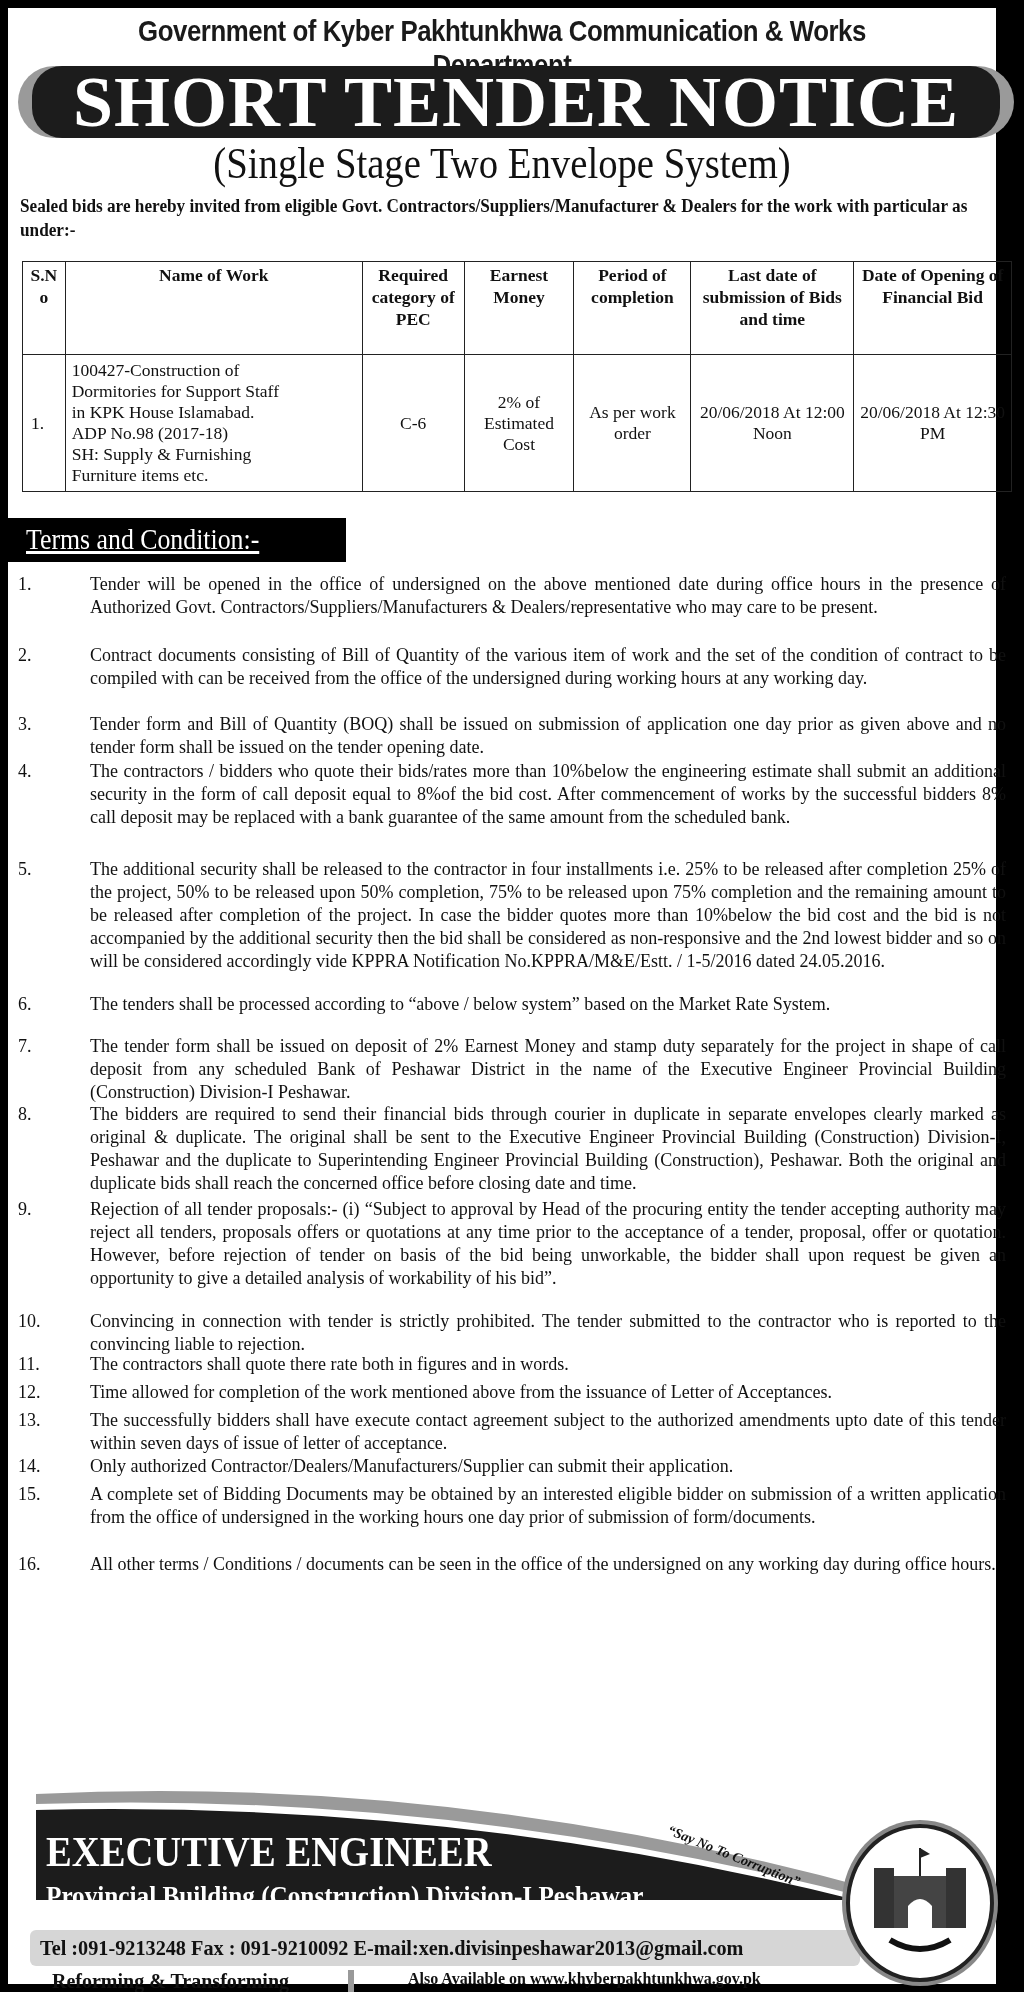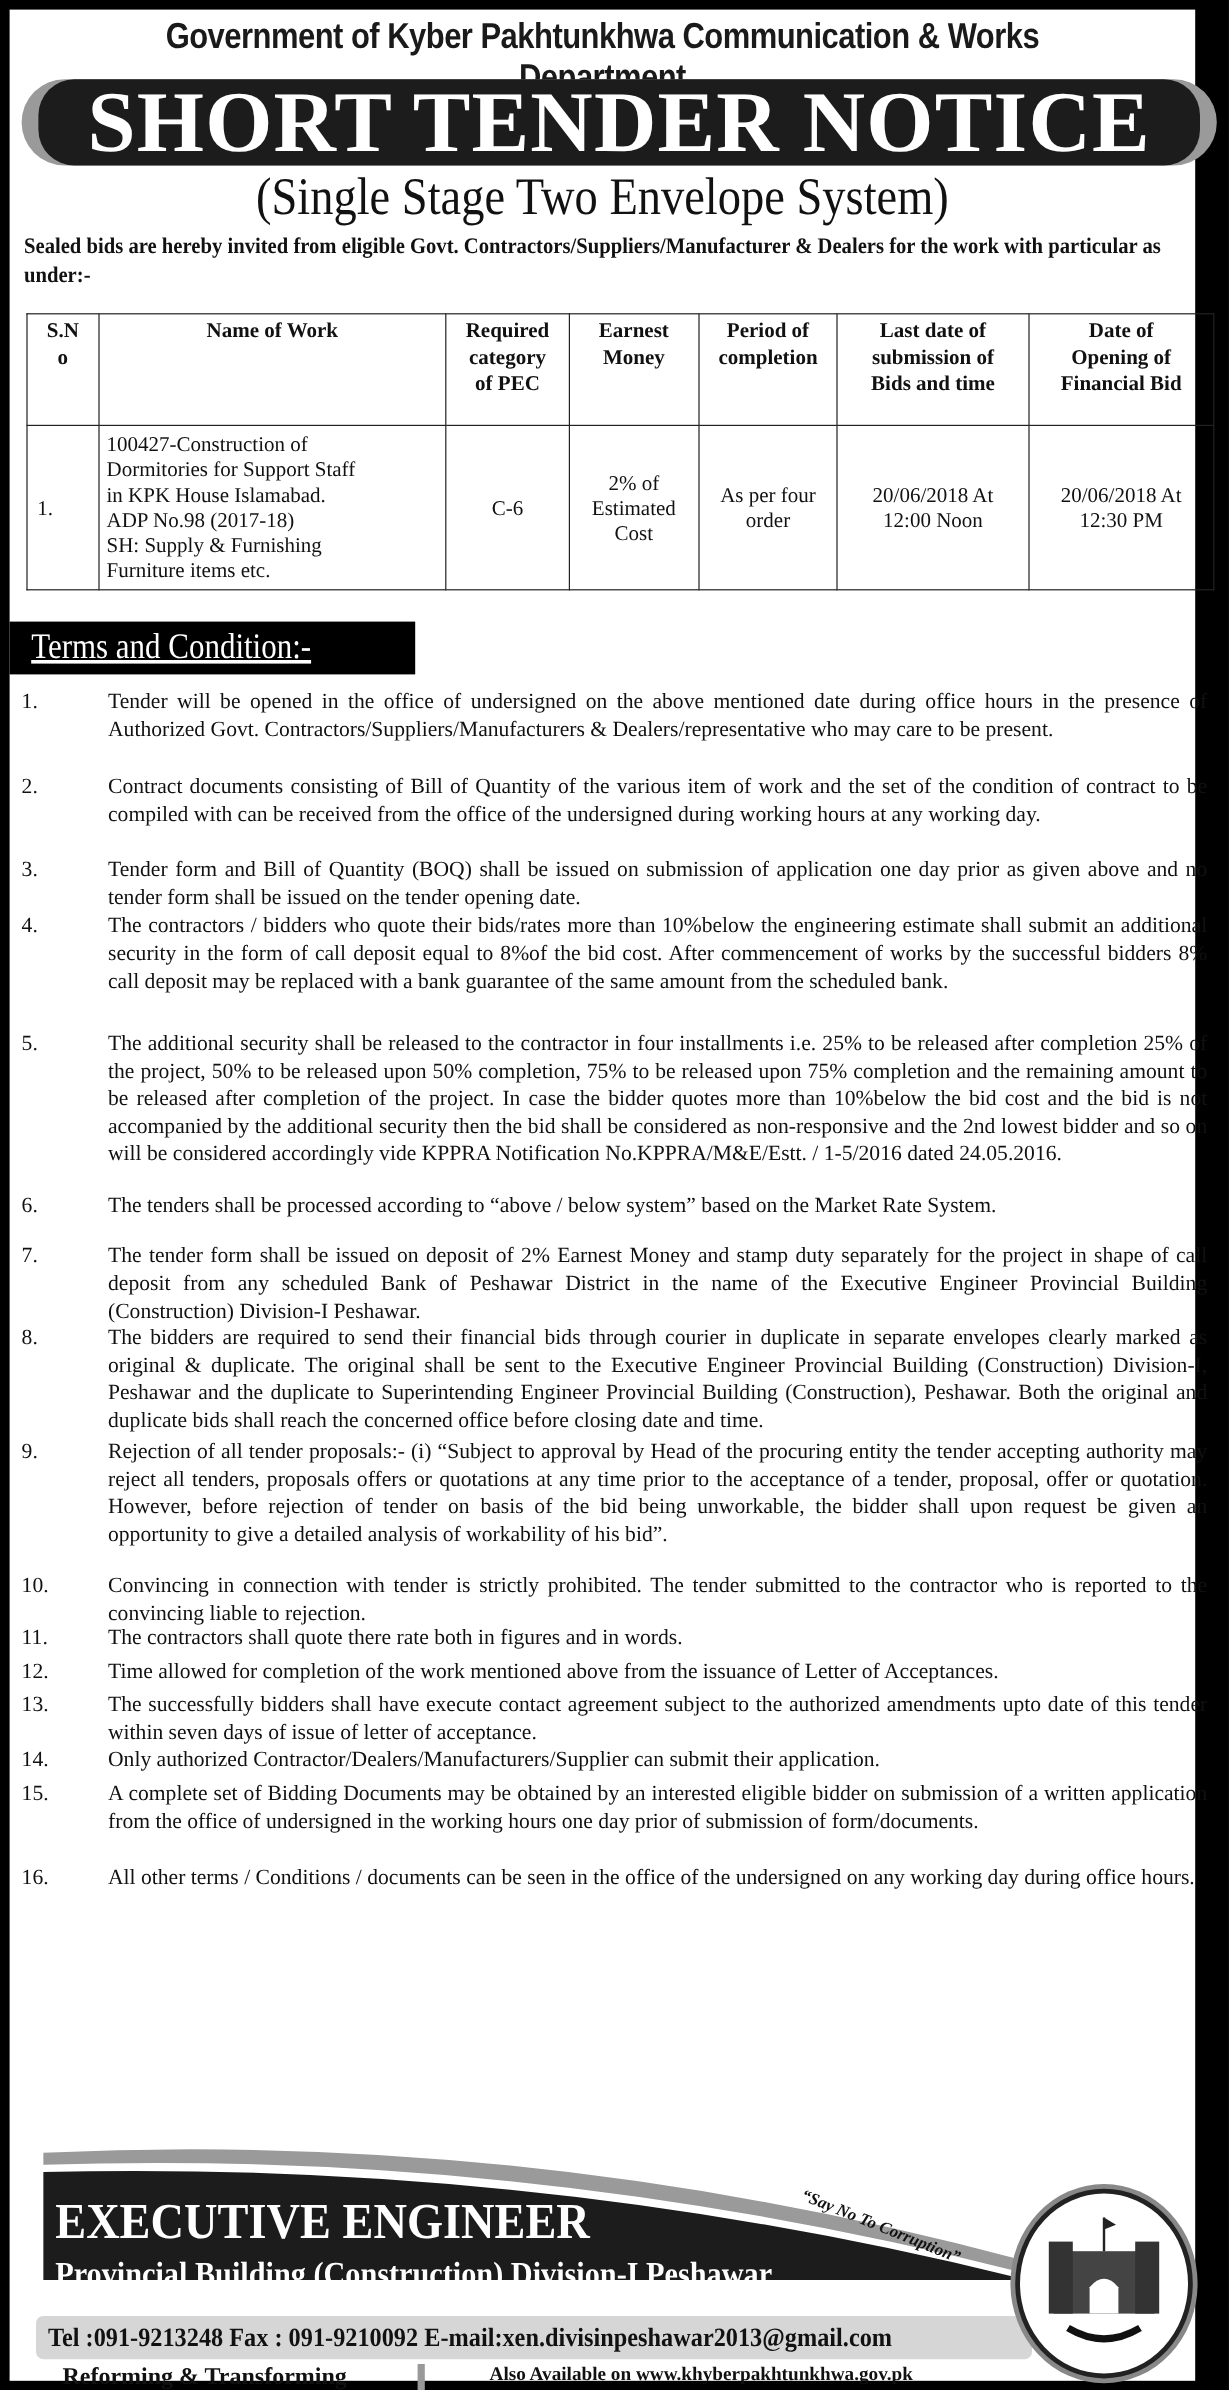--- a/index.html
+++ b/index.html
@@ -5,21 +5,21 @@
   html, body { margin: 0; padding: 0; background: #000; }
   body { width: 1024px; height: 1992px; overflow: hidden; font-family: "Liberation Serif", serif; color: #111; }
   .page { position: absolute; left: 8px; top: 8px; width: 988px; height: 1976px; background: #fff; }
   .dept { position: absolute; left: 0; right: 0; top: 6px; text-align: center; font-family: "Liberation Sans", sans-serif; font-weight: bold; font-size: 30px; letter-spacing: -0.5px; transform: scaleX(0.86); transform-origin: center; color: #1a1a1a; }
   .banner-wrap { position: absolute; left: 10px; top: 58px; width: 996px; height: 72px; }
   .banner-shadow { position: absolute; left: 0; top: 0; right: 0; bottom: 0; border-radius: 36px; background: #9a9a9a; }
   .banner { position: absolute; left: 14px; right: 14px; top: 0; bottom: 0; border-radius: 30px; background: #1c1c1c; color: #fff; text-align: center; font-family: "Liberation Serif", serif; font-weight: bold; font-size: 72px; line-height: 72px; letter-spacing: 1px; }
   .subtitle { position: absolute; left: 0; right: 0; top: 130px; text-align: center; font-size: 44px; transform: scaleX(0.88); transform-origin: center; }
   .intro { position: absolute; left: 12px; right: 12px; top: 186px; font-weight: bold; font-size: 18.5px; line-height: 24px; transform: scaleX(0.93); transform-origin: left; width: 1060px; }
   table.tender { position: absolute; left: 14px; top: 253px; width: 990px; border-collapse: collapse; font-size: 17.5px; }
-  table.tender th, table.tender td { border: 1.5px solid #222; vertical-align: top; text-align: center; padding: 2px 16px; }
+  table.tender th, table.tender td { border: 1.5px solid #222; vertical-align: top; text-align: center; padding: 2px 3px; }
   table.tender th { font-weight: bold; line-height: 22px; height: 88px; }
   table.tender td { line-height: 21px; height: 132px; vertical-align: middle; }
   table.tender td.work { text-align: left; padding-left: 6px; }
   table.tender td.sno { text-align: left; vertical-align: middle; padding-left: 8px; }
   .terms-head { position: absolute; left: 0; top: 510px; width: 338px; height: 44px; background: #000000; }
   .terms-head span { position: absolute; left: 18px; top: 4px; color: #fff; font-size: 30px; text-decoration: underline; transform: scaleX(0.86); transform-origin: left; display: block; white-space: nowrap; }
   .terms { position: absolute; left: 0; top: 565px; width: 1006px; }
   .term { position: absolute; left: 0; width: 1006px; font-size: 18px; line-height: 23px; }
   .term .num { position: absolute; left: 10px; top: 0; width: 40px; }
   .term .txt { position: absolute; left: 82px; width: 916px; text-align: justify; }
@@ -80,21 +80,21 @@
         <td class="work">
           <div>100427-Construction of</div>
           <div>Dormitories for Support Staff</div>
           <div>in KPK House Islamabad.</div>
           <div>ADP No.98 (2017-18)</div>
           <div>SH: Supply &amp; Furnishing</div>
           <div>Furniture items etc.</div>
         </td>
         <td>C-6</td>
         <td>2% of Estimated Cost</td>
-        <td>As per four order</td>
+        <td>As per work order</td>
         <td>20/06/2018 At 12:00 Noon</td>
         <td>20/06/2018 At 12:30 PM</td>
       </tr>
     </tbody>
   </table>
 
   <div class="terms-head">
     <span>Terms and Condition:-</span>
   </div>
 

